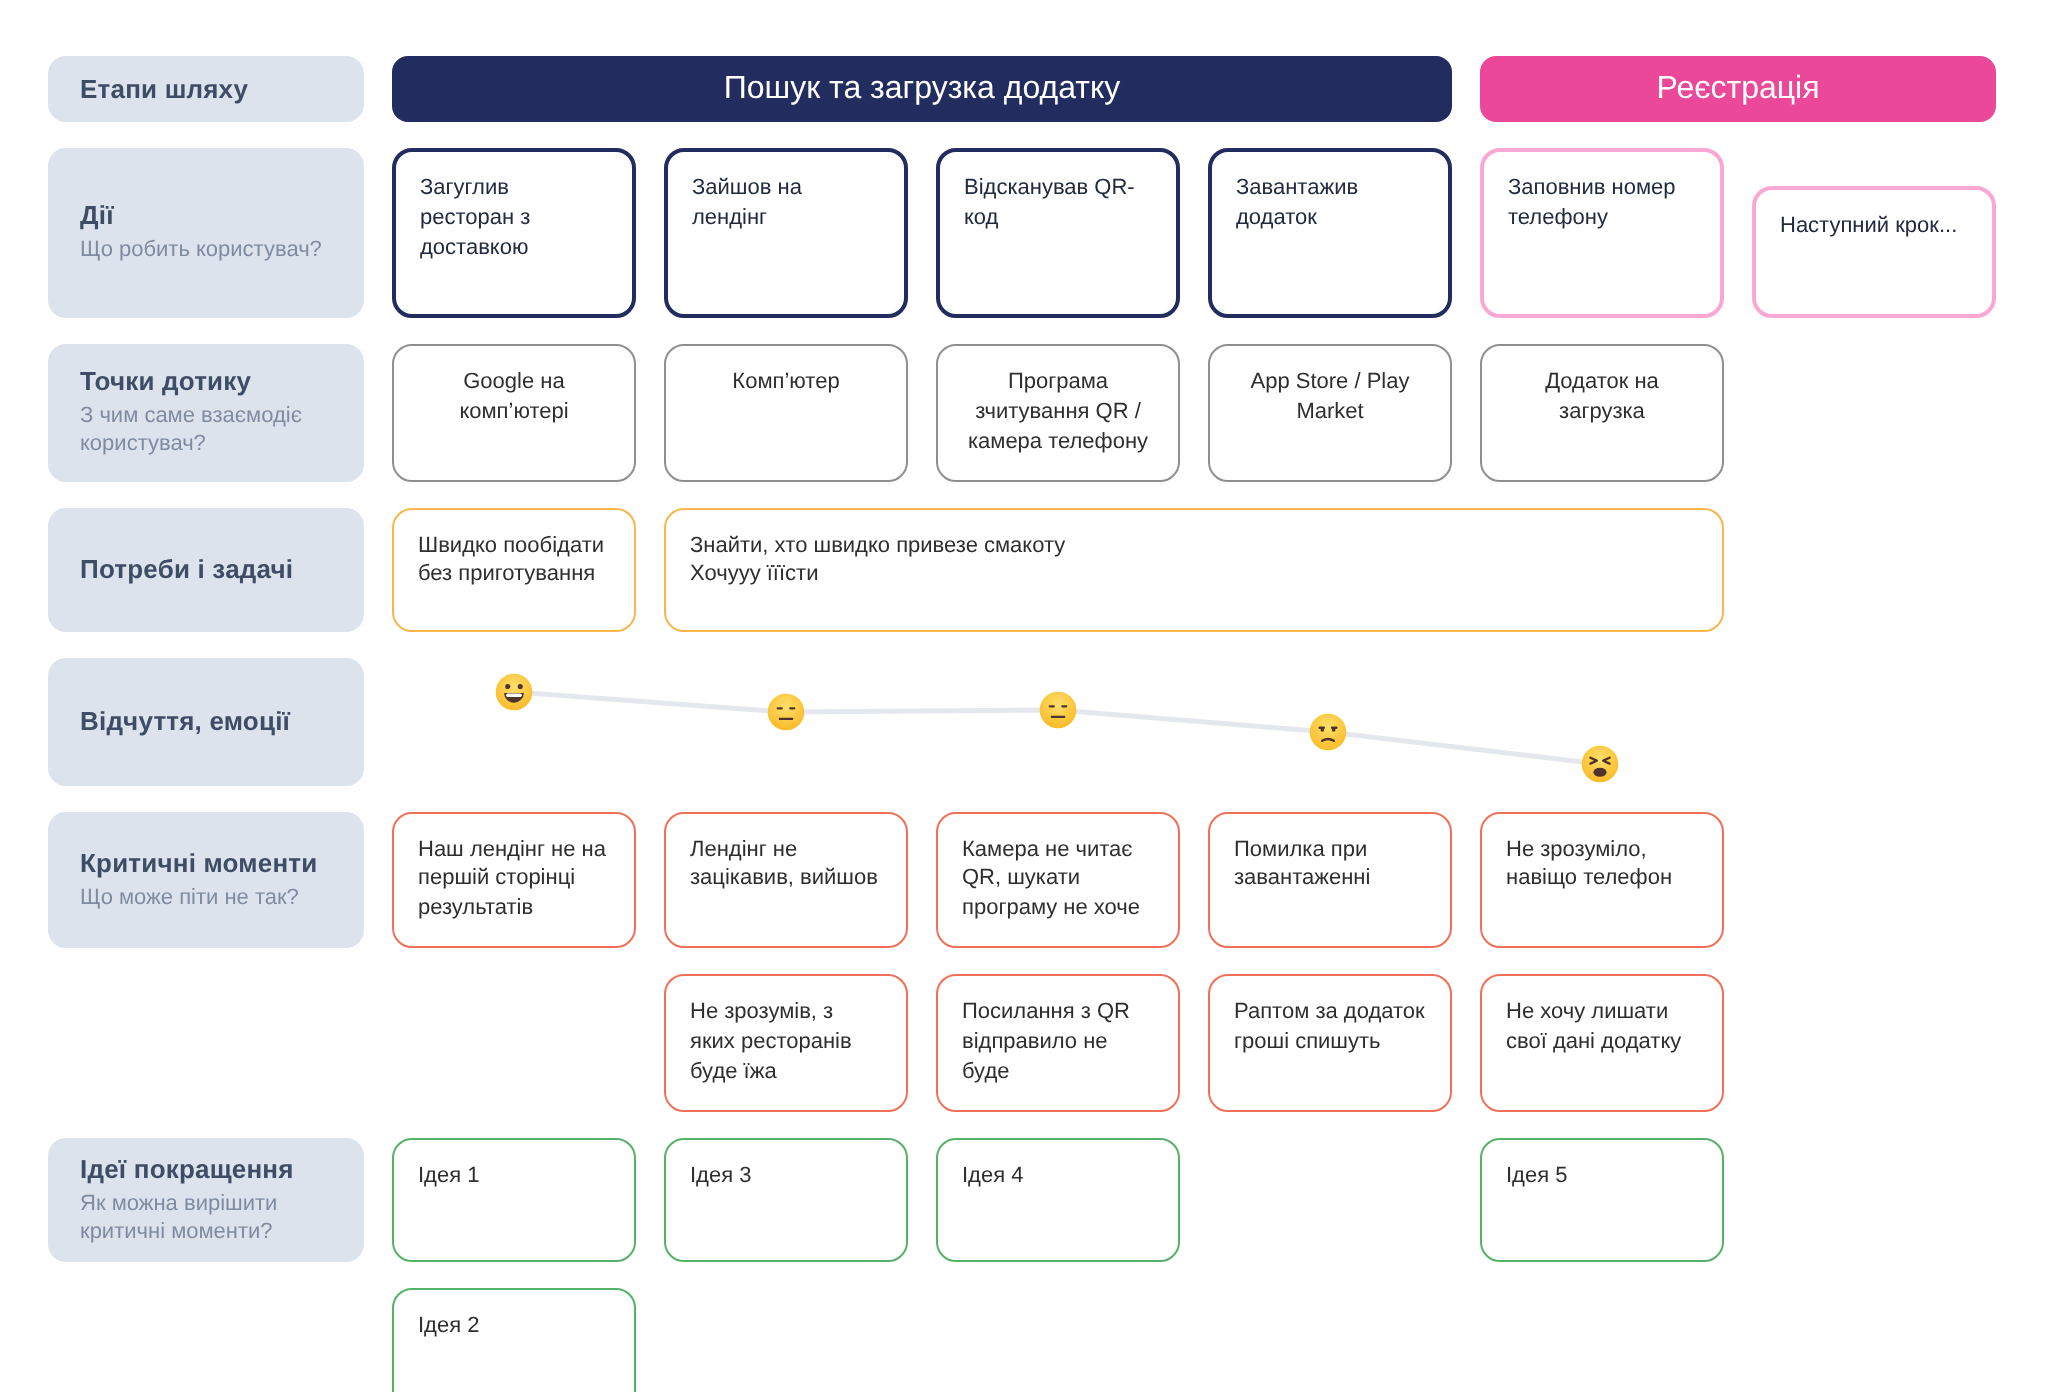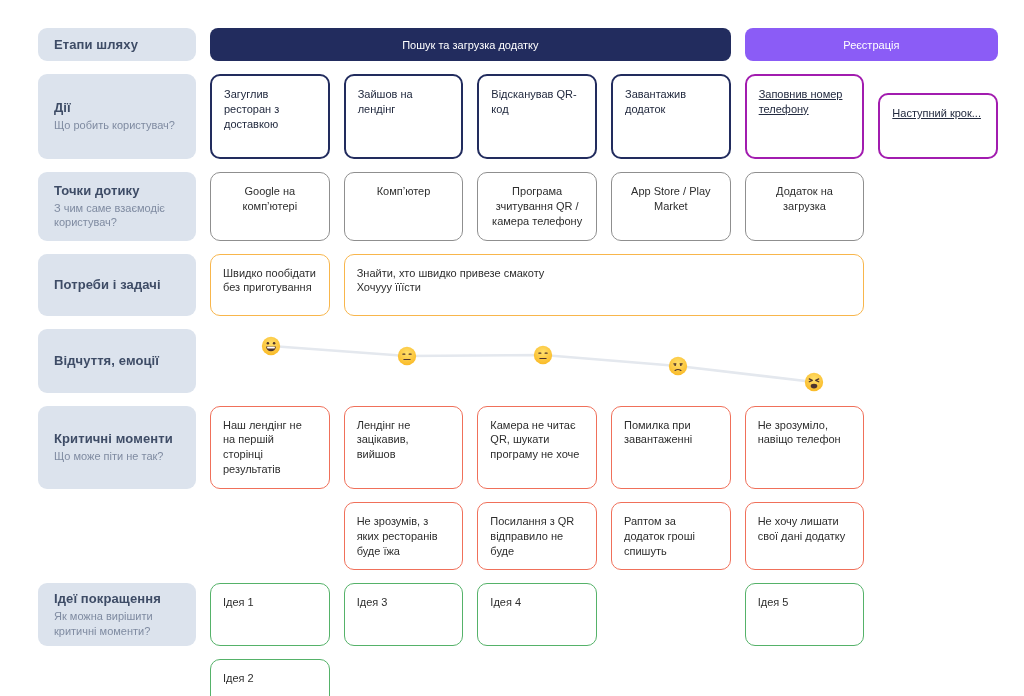--- a/index.html
+++ b/index.html
@@ -1,27 +1,27 @@
 <!DOCTYPE html>
 <html><head>
 <meta charset="utf-8">
 <style>
   html,body{margin:0;padding:0;background:#ffffff;}
   body{font-family:"Liberation Sans","DejaVu Sans",sans-serif;}
-  .board{position:relative;width:1024px;height:696px;background:#fff;box-sizing:border-box;padding:28px 26px 0 38px;overflow:hidden;}
+  .board{position:relative;width:1024px;height:696px;background:#fff;box-sizing:border-box;padding:28px 26px 0 24px;overflow:hidden;}
   .row{display:grid;grid-template-columns:158px repeat(6,1fr);gap:13px 14px;margin-bottom:13px;align-items:stretch;}
   .row-label{grid-column:1;background:#dce3ed;border-radius:9px;padding:8px 10px 8px 16px;display:flex;flex-direction:column;justify-content:center;box-sizing:border-box;}
   .row-label .t{font-size:13px;font-weight:700;color:#3e4c66;letter-spacing:.1px;}
   .row-label .s{font-size:11px;color:#7f8ba1;margin-top:3px;line-height:1.3;}
-  .stage{border-radius:8px;color:#fff;font-size:11px;display:flex;align-items:center;justify-content:center;height:33px;}
+  .stage{border-radius:8px;color:#fff;font-size:16px;display:flex;align-items:center;justify-content:center;height:33px;}
   .stage.s1{grid-column:2/6;background:#222c5e;}
-  .stage.s2{grid-column:6/8;background:#8b5cf6;}
+  .stage.s2{grid-column:6/8;background:#ec4899;}
   .card{background:#fff;border-radius:10px;box-sizing:border-box;padding:11px 12px;font-size:11px;line-height:1.35;color:#2e2e2e;}
   .card.action{border:2px solid #222c5e;color:#222a3f;}
-  .card.action.alt{border:2px solid #a21caf;text-decoration:underline;}
+  .card.action.alt{border:2px solid #f9a8d4;}
   .card.touch{border:1px solid #8f8f8f;text-align:center;}
   .card.need{border:1.5px solid #f8b64c;white-space:pre-line;}
   .card.crit{border:1.5px solid #f0705a;}
   .card.idea{border:1.5px solid #55b269;}
   .h66{min-height:66px;} .h64{min-height:64px;} .h62{min-height:62px;} .h60{min-height:60px;}
   .emotrack{grid-column:2/8;position:relative;height:64px;}
   .emotrack svg{position:absolute;left:0;top:0;}
   .c2{grid-column:2;} .c3{grid-column:3;} .c4{grid-column:4;} .c5{grid-column:5;} .c6{grid-column:6;} .c7{grid-column:7;margin-top:19px;}
   .wide{grid-column:3/7;}
 </style>

